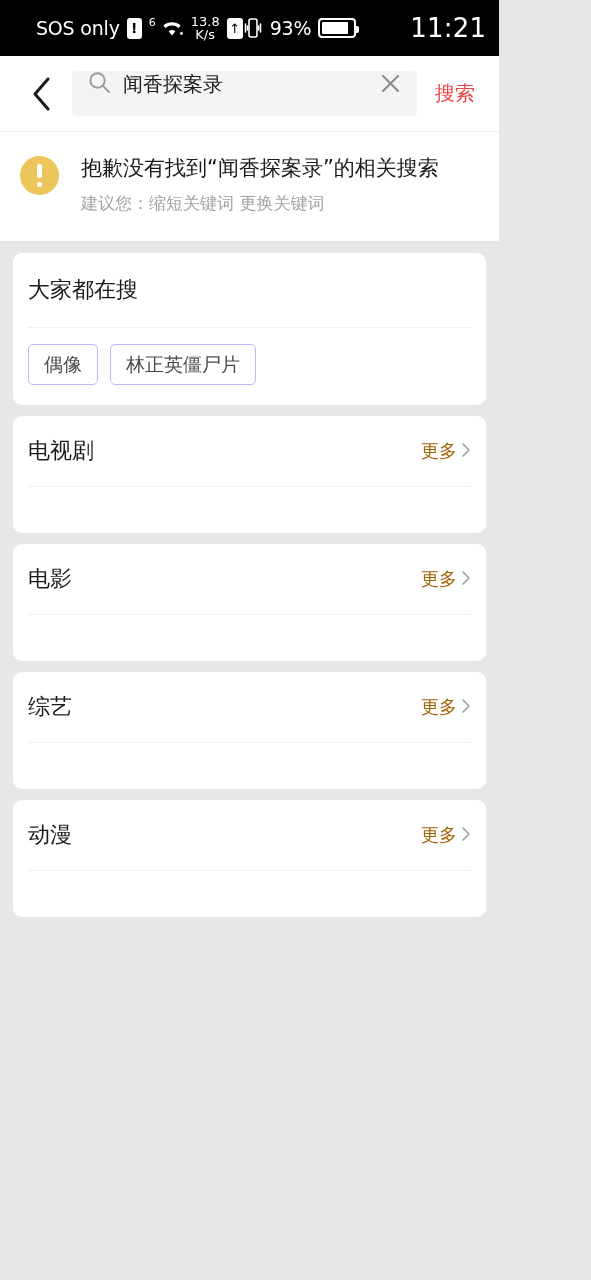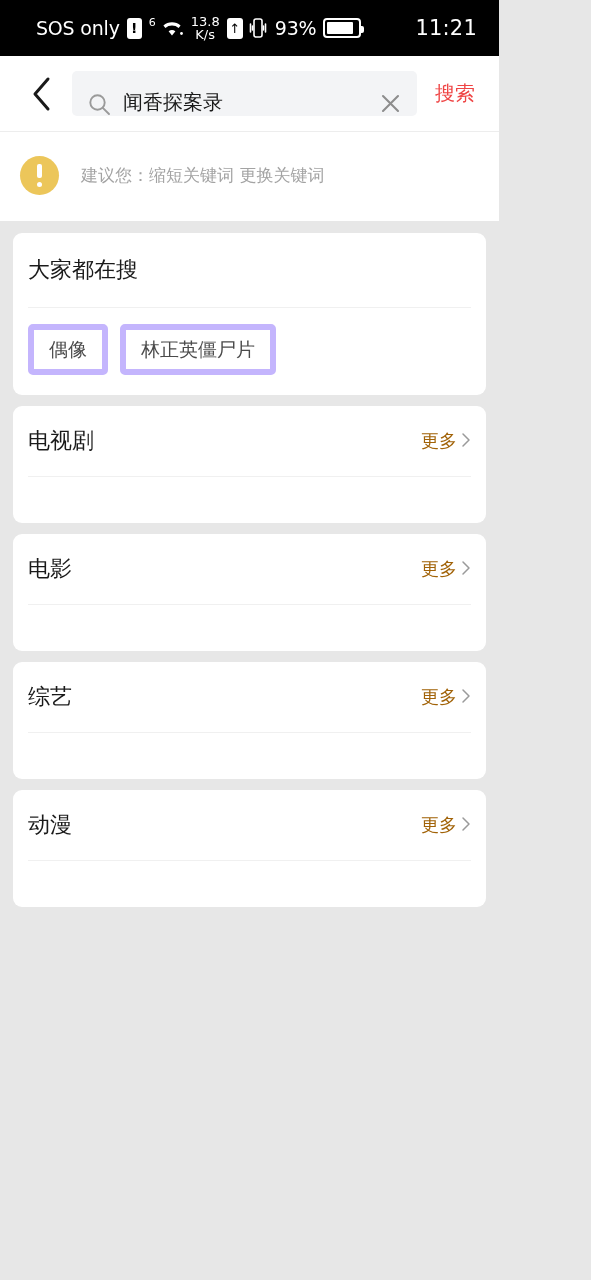--- a/index.html
+++ b/index.html
@@ -90,21 +90,21 @@
     right: -5px; top: 6px;
     width: 3px; height: 7px;
     background: #ffffff;
     border-radius: 0 2px 2px 0;
   }
   .battery-fill {
     height: 100%;
     background: #ffffff;
     border-radius: 1px;
   }
-  .sb-time { font-size: 21px; letter-spacing: 0.2px; margin-left: 47px; }
+  .sb-time { font-size: 26px; letter-spacing: 0.2px; margin-left: 47px; }
 
   
   .searchbar {
     height: 76px;
     background: #ffffff;
     display: flex;
     align-items: center;
     padding: 0 14px 0 20px;
     border-bottom: 1px solid #ededed;
   }
@@ -116,21 +116,21 @@
     flex: 0 0 auto;
   }
   .back-btn svg { display: block; }
   .search-field {
     flex: 1 1 auto;
     height: 45px;
     margin: 0 6px 0 10px;
     background: #f3f4f6;
     border-radius: 5px;
     display: flex;
-    align-items: flex-end;
+    align-items: flex-start;
     padding: 0 14px 0 16px;
   }
   .mag-ic { flex: 0 0 auto; display: block; margin-right: 12px; }
   .search-text {
     flex: 1 1 auto;
     font-size: 20px;
     color: #1a1a1a;
     white-space: nowrap;
     overflow: hidden;
   }
@@ -234,21 +234,21 @@
 
   
   .card.hot .card-head { height: 74px; }
   .chips {
     display: flex;
     flex-wrap: wrap;
     gap: 12px;
     padding: 16px 0 20px 0;
   }
   .chip {
-    border: 6px solid #c4b5fd;
+    border: 1px solid #c4b5fd;
     border-radius: 5px;
     background: #ffffff;
     color: #4a4a4a;
     font-size: 19px;
     padding: 10px 15px;
     line-height: 1;
     white-space: nowrap;
   }
 
   
@@ -318,20 +318,21 @@
     </div>
 
     <div class="search-go">搜索</div>
   </div>
 
   <div class="notice">
     <div class="notice-ic">
       <span class="bang"></span>
     </div>
     <div class="notice-body">
+      <div class="notice-title">抱歉没有找到“闻香探案录”的相关搜索</div>
       <div class="notice-sub">建议您：缩短关键词 更换关键词</div>
     </div>
   </div>
 
   <div class="scroll-area">
 
     <div class="card hot">
       <div class="card-head">
         <span class="card-title">大家都在搜</span>
       </div>

